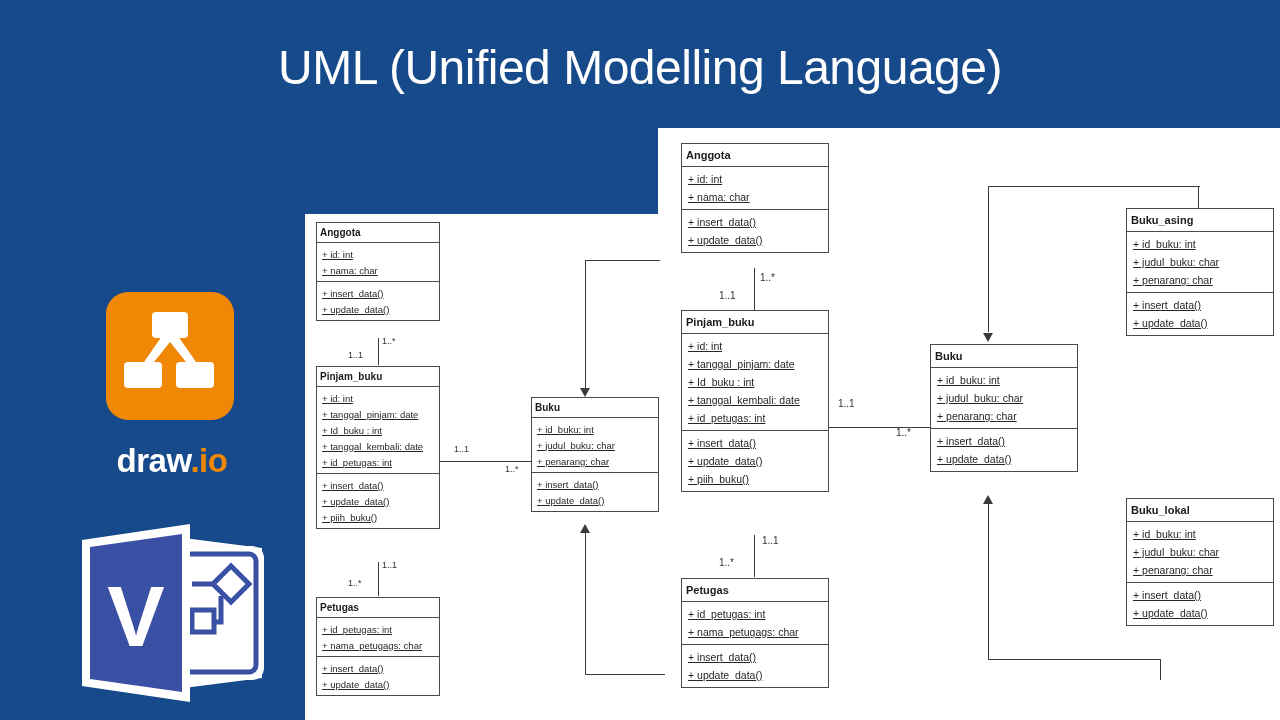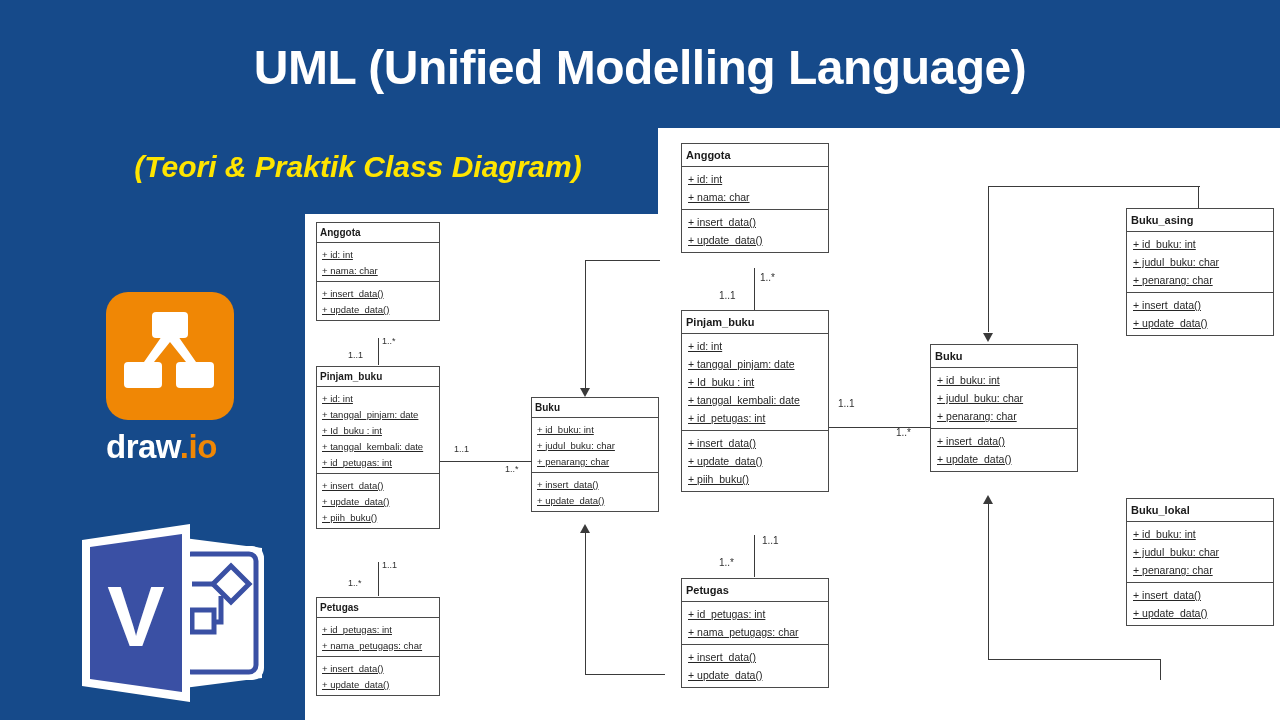--- a/index.html
+++ b/index.html
@@ -16,38 +16,38 @@
   .bg-blue{position:absolute;left:0;top:0;width:1280px;height:720px;background:#164a8a;}
   .canvas-right{position:absolute;left:655px;top:128px;width:625px;height:592px;background:#ffffff;}
   .canvas-left{position:absolute;left:303px;top:212px;width:360px;height:508px;background:#ffffff;}
   .canvas-seam{position:absolute;left:600px;top:212px;width:90px;height:508px;background:#ffffff;}
   .blue-header{position:absolute;left:0;top:0;width:658px;height:214px;background:#164a8a;}
   .blue-side{position:absolute;left:0;top:0;width:305px;height:720px;background:#164a8a;}
 
   
   .title{
     position:absolute;left:0;top:40px;width:1280px;text-align:center;
-    color:#ffffff;font-size:48px;font-weight:bold;letter-spacing:-0.5px;
+    color:#ffffff;font-size:48px;font-weight:normal;letter-spacing:-0.5px;
     white-space:nowrap;
   }
   .subtitle{
     position:absolute;left:78px;top:150px;width:560px;text-align:center;
     color:#ffe500;font-size:30px;font-weight:bold;font-style:italic;
     white-space:nowrap;
   }
 
   
   .drawio-wrap{position:absolute;left:106px;top:292px;width:132px;}
   .drawio-tile{
     width:128px;height:128px;border-radius:22px;background:#f08705;
     position:relative;
   }
   .drawio-tile svg{position:absolute;left:18px;top:20px;}
   .drawio-text{
-    margin-top:8px;font-size:33px;font-weight:bold;
+    margin-top:22px;text-align:center;font-size:33px;font-weight:bold;
     color:#ffffff;letter-spacing:-0.5px;white-space:nowrap;
   }
   .drawio-text .io{color:#f08705;}
 
   
   .visio-wrap{position:absolute;left:66px;top:518px;width:210px;height:190px;}
 
   
   .umlclass{
     position:absolute;background:#ffffff;border:1.4px solid #4a4a4a;
@@ -94,21 +94,20 @@
 <div id="stage">
 
   <div class="bg-blue"></div>
   <div class="canvas-right"></div>
   <div class="canvas-seam"></div>
   <div class="canvas-left"></div>
   <div class="blue-header"></div>
   <div class="blue-side"></div>
 
   <div class="title">UML (Unified Modelling Language)</div>
-  <div class="subtitle">(Teori &amp; Praktik Class Diagram)</div>
 
   <div class="drawio-wrap">
     <div class="drawio-tile">
       <svg width="92" height="88" viewBox="0 0 92 88">
         <rect x="28" y="0" width="36" height="26" rx="4" fill="#ffffff"></rect>
         <rect x="0" y="50" width="38" height="26" rx="4" fill="#ffffff"></rect>
         <rect x="52" y="50" width="38" height="26" rx="4" fill="#ffffff"></rect>
         <path d="M38 24 L20 50 L30 50 L46 30 L62 50 L72 50 L54 24 Z" fill="#ffffff"></path>
       </svg>
     </div>

